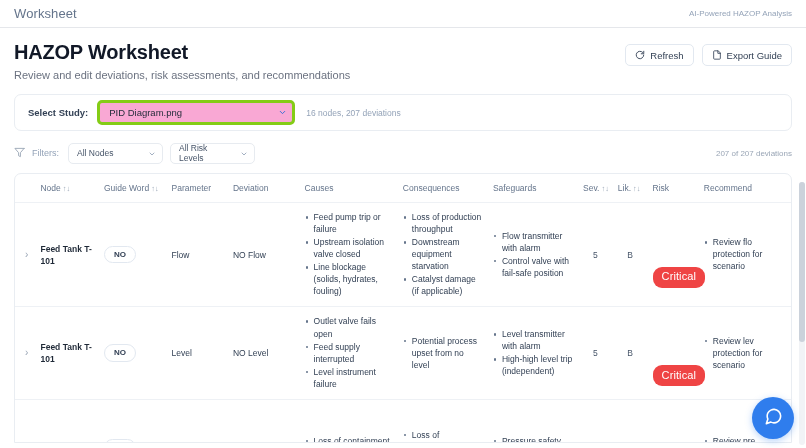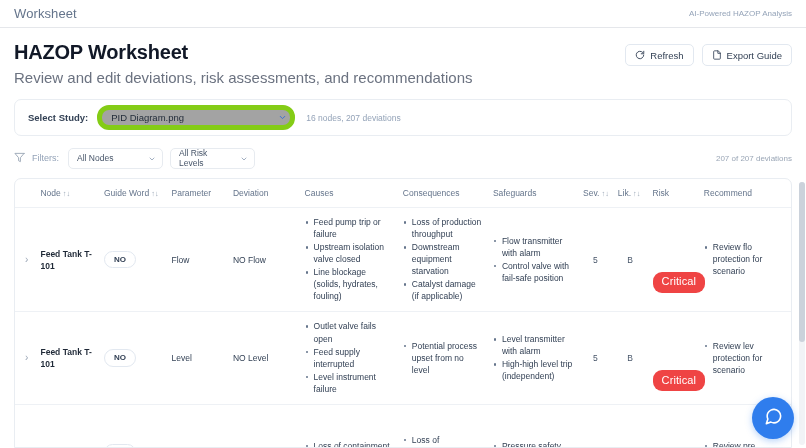--- a/index.html
+++ b/index.html
@@ -22,21 +22,21 @@
   }
   .topbar .crumb { font-size: 13px; color: #64748b; letter-spacing: .1px; }
   .topbar .tagline { font-size: 8px; color: #94a3b8; }
 
   
   .pagehead {
     padding: 13px 14px 10px 14px;
     display: flex; align-items: flex-start; justify-content: space-between;
   }
   .pagehead h1 { font-size: 20px; font-weight: bold; color: #111827; letter-spacing: -.2px; }
-  .pagehead .sub { font-size: 15px; color: #6b7280; margin-top: 5px; }
+  .pagehead .sub { font-size: 11px; color: #6b7280; margin-top: 5px; }
   .head-actions { display: flex; gap: 8px; padding-top: 3px; }
   .btn {
     display: inline-flex; align-items: center; gap: 5px;
     height: 22px; padding: 0 9px;
     border: 1px solid #e2e8f0; border-radius: 5px;
     background: #fff; font-size: 9.5px; color: #334155;
     cursor: pointer; white-space: nowrap;
   }
   .btn svg { display: block; }
 
@@ -46,22 +46,22 @@
     border: 1px solid #e9edf2; border-radius: 7px;
     background: #fff;
     height: 37px;
     display: flex; align-items: center;
     padding: 0 13px;
   }
   .studycard .lbl { font-size: 9.5px; font-weight: bold; color: #334155; margin-right: 9px; }
   .selwrap { position: relative; width: 198px; }
   .selbox {
     width: 198px; height: 25px;
-    border: 5px solid #84cc16; border-radius: 12px;
-    background: #a3a3a3;
+    border: 3px solid #84cc16; border-radius: 5px;
+    background: #f9a8d4;
     display: flex; align-items: center;
     padding: 0 9px;
     font-size: 9.5px; color: #1f2937;
     cursor: pointer;
   }
   .selbox .chev { position: absolute; right: 8px; top: 8px; pointer-events: none; }
   .studycard .meta { font-size: 8.5px; color: #94a3b8; margin-left: 11px; }
 
   
   .filterrow {

